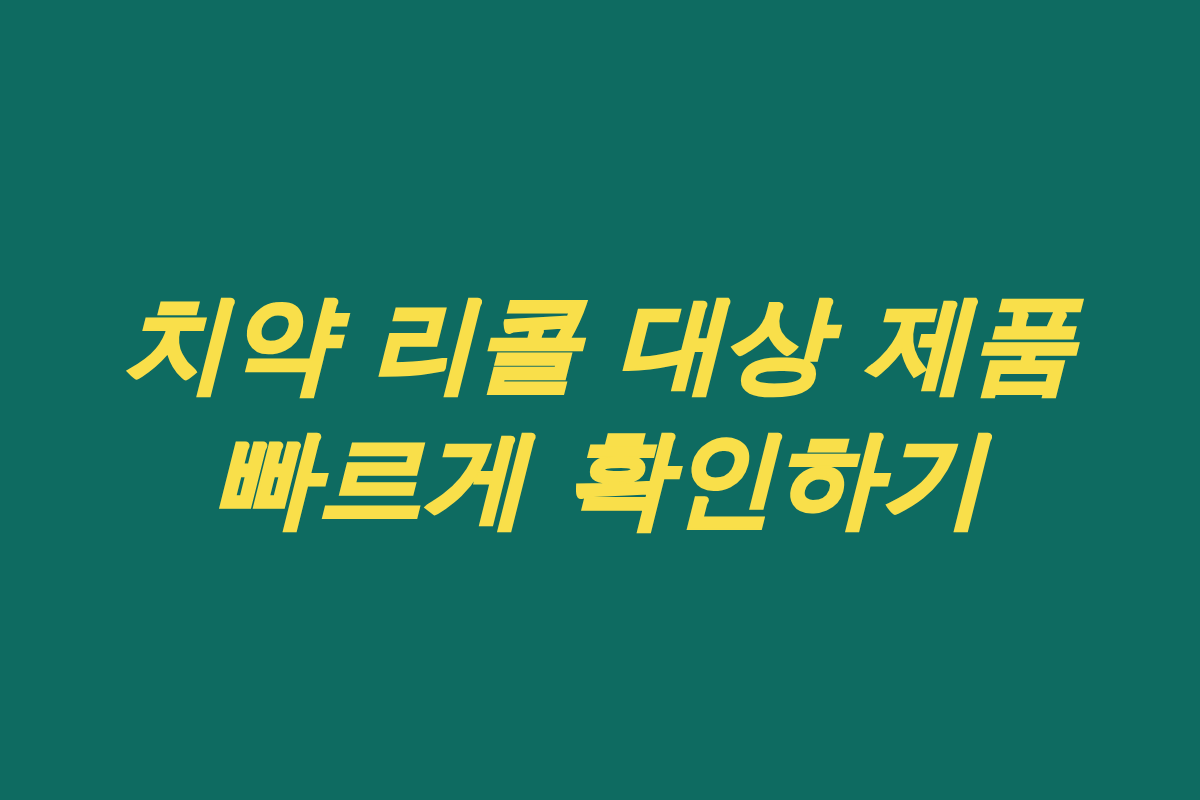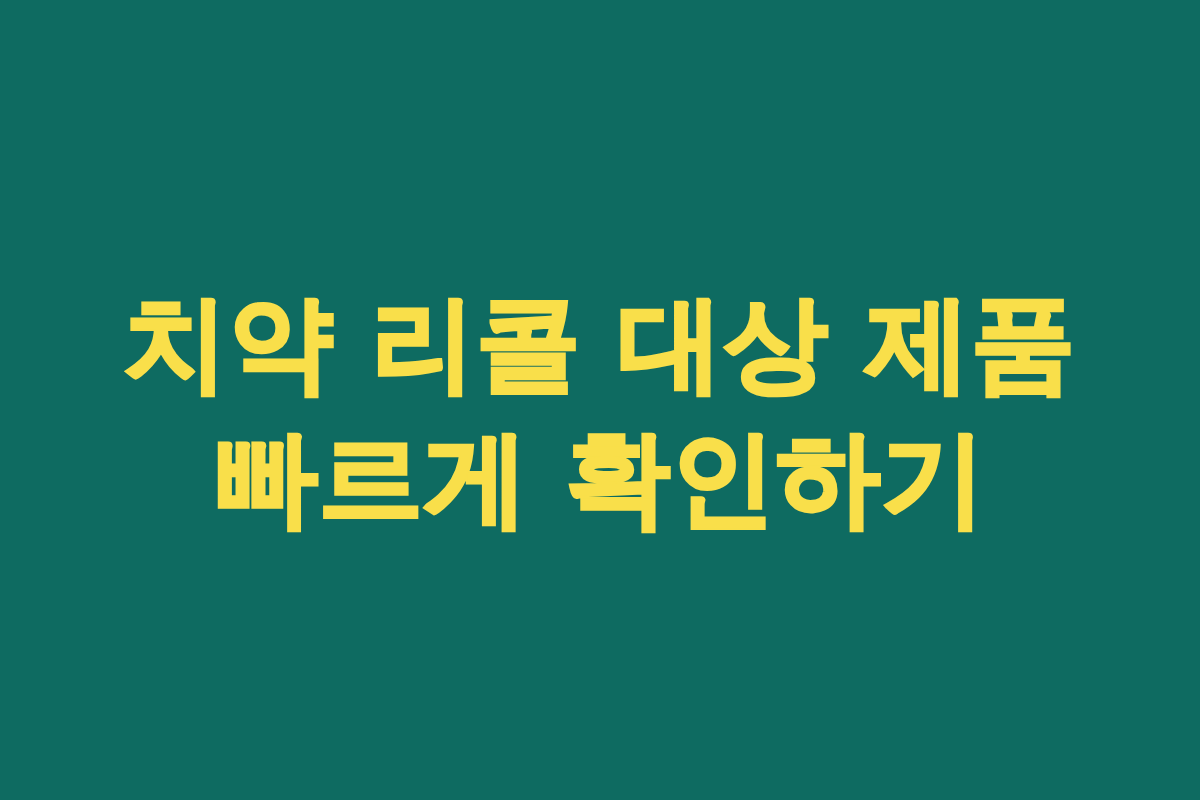--- a/index.html
+++ b/index.html
@@ -54,17 +54,17 @@
     text-rendering: optimizeLegibility;
   }
 </style>
 </head>
 <body>
 
 <div class="thumbnail-canvas" style="background: rgb(14, 107, 97); width: 1200px; height: 800px;">
 
   <div class="headline-block">
 
-    <h1 class="headline-text" style="color: rgb(249, 223, 74); -webkit-text-stroke: 3.5px rgb(249, 223, 74); font-size: 104px; line-height: 135px; text-align: center;">치약 리콜 대상 제품 빠르게 확인하기</h1>
+    <h1 class="headline-text" style="color: rgb(249, 223, 74); -webkit-text-stroke: 3.5px rgb(249, 223, 74); font-size: 104px; line-height: 135px; text-align: center; font-style: italic;">치약 리콜 대상 제품 빠르게 확인하기</h1>
 
   </div>
 
 </div>
 
 </body></html>

